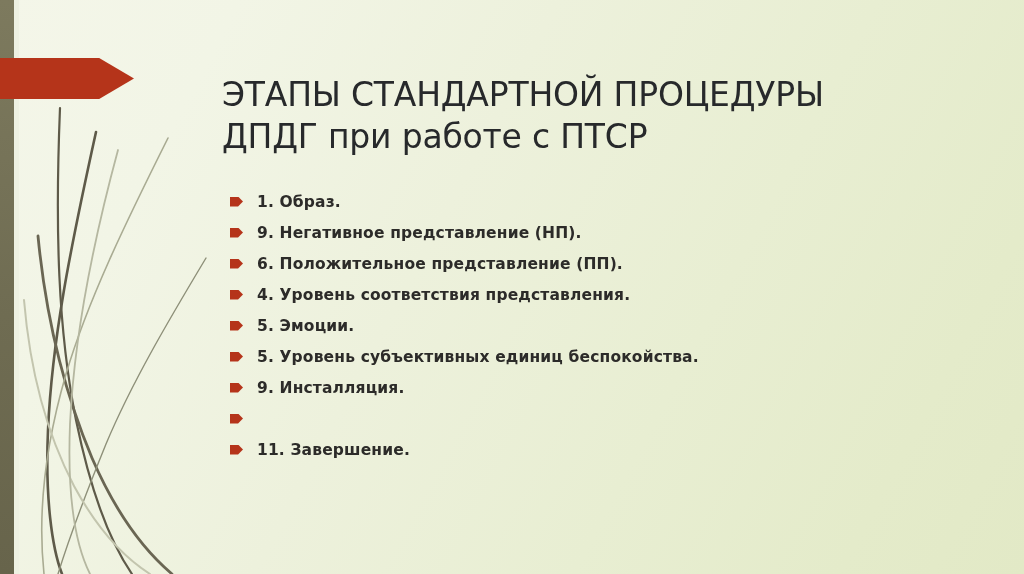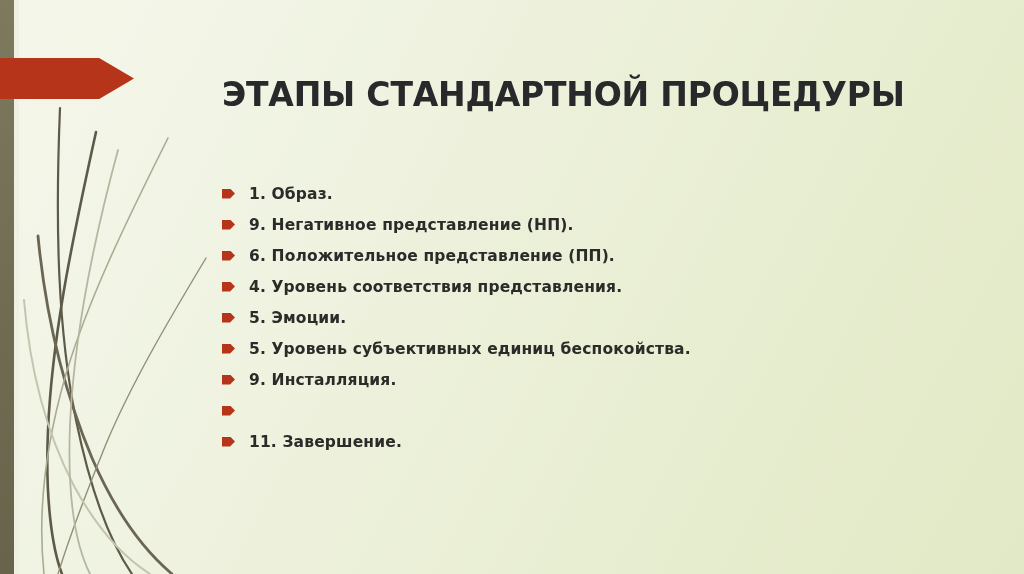--- a/index.html
+++ b/index.html
@@ -64,33 +64,33 @@
   }
 
   
   .title {
     position: absolute;
     left: 222px;
     top: 52px;
     width: 770px;
     color: #27292b;
     font-size: 33px;
-    font-weight: bold;
+    font-weight: normal;
     line-height: 1.27;
     letter-spacing: -0.2px;
   }
   .title-line { display: block; white-space: nowrap; }
 
   
   .bullets {
     position: absolute;
     left: 222px;
     top: 178px;
     width: 760px;
-    margin: 0;
+    margin: 8px;
     padding: 0;
     list-style: none;
   }
   .bullet-row {
     display: flex;
     align-items: center;
     height: 31px;
   }
   .bullet-marker {
     flex: 0 0 auto;
@@ -126,20 +126,21 @@
     </g>
   </svg>
 
   <div class="left-bar"></div>
   <div class="left-bar-inner"></div>
 
   <div class="banner-arrow"></div>
 
   <h1 class="title">
     <span class="title-line">ЭТАПЫ СТАНДАРТНОЙ ПРОЦЕДУРЫ</span>
+    <span class="title-line">ДПДГ при работе с ПТСР</span>
   </h1>
 
   <ul class="bullets">
     <li class="bullet-row">
       <span class="bullet-marker"></span>
       <span class="bullet-text">1. Образ.</span>
     </li>
     <li class="bullet-row">
       <span class="bullet-marker"></span>
       <span class="bullet-text">9. Негативное представление (НП).</span>

